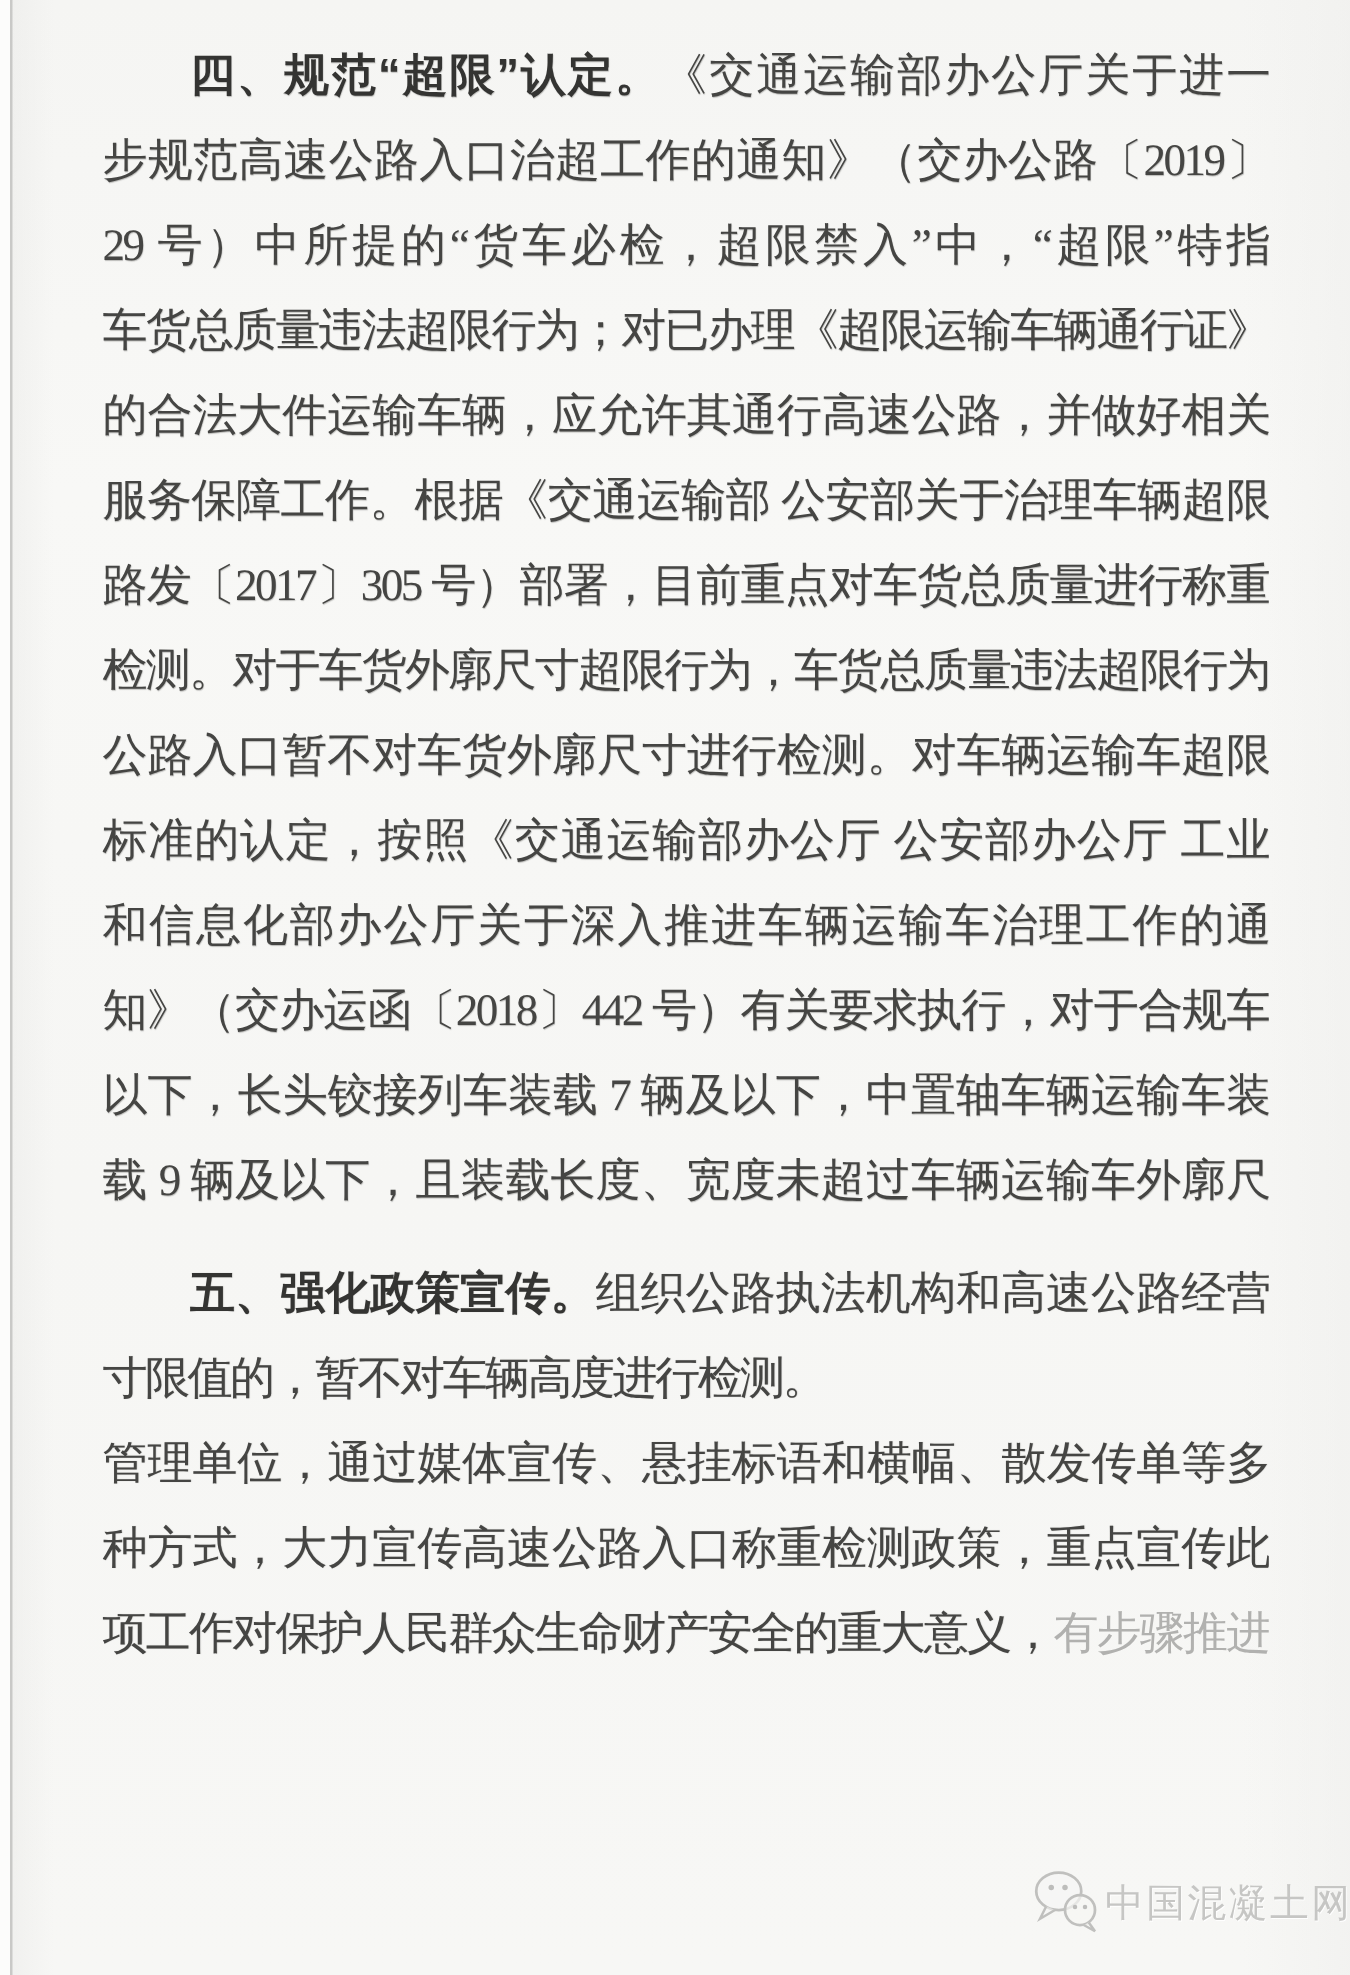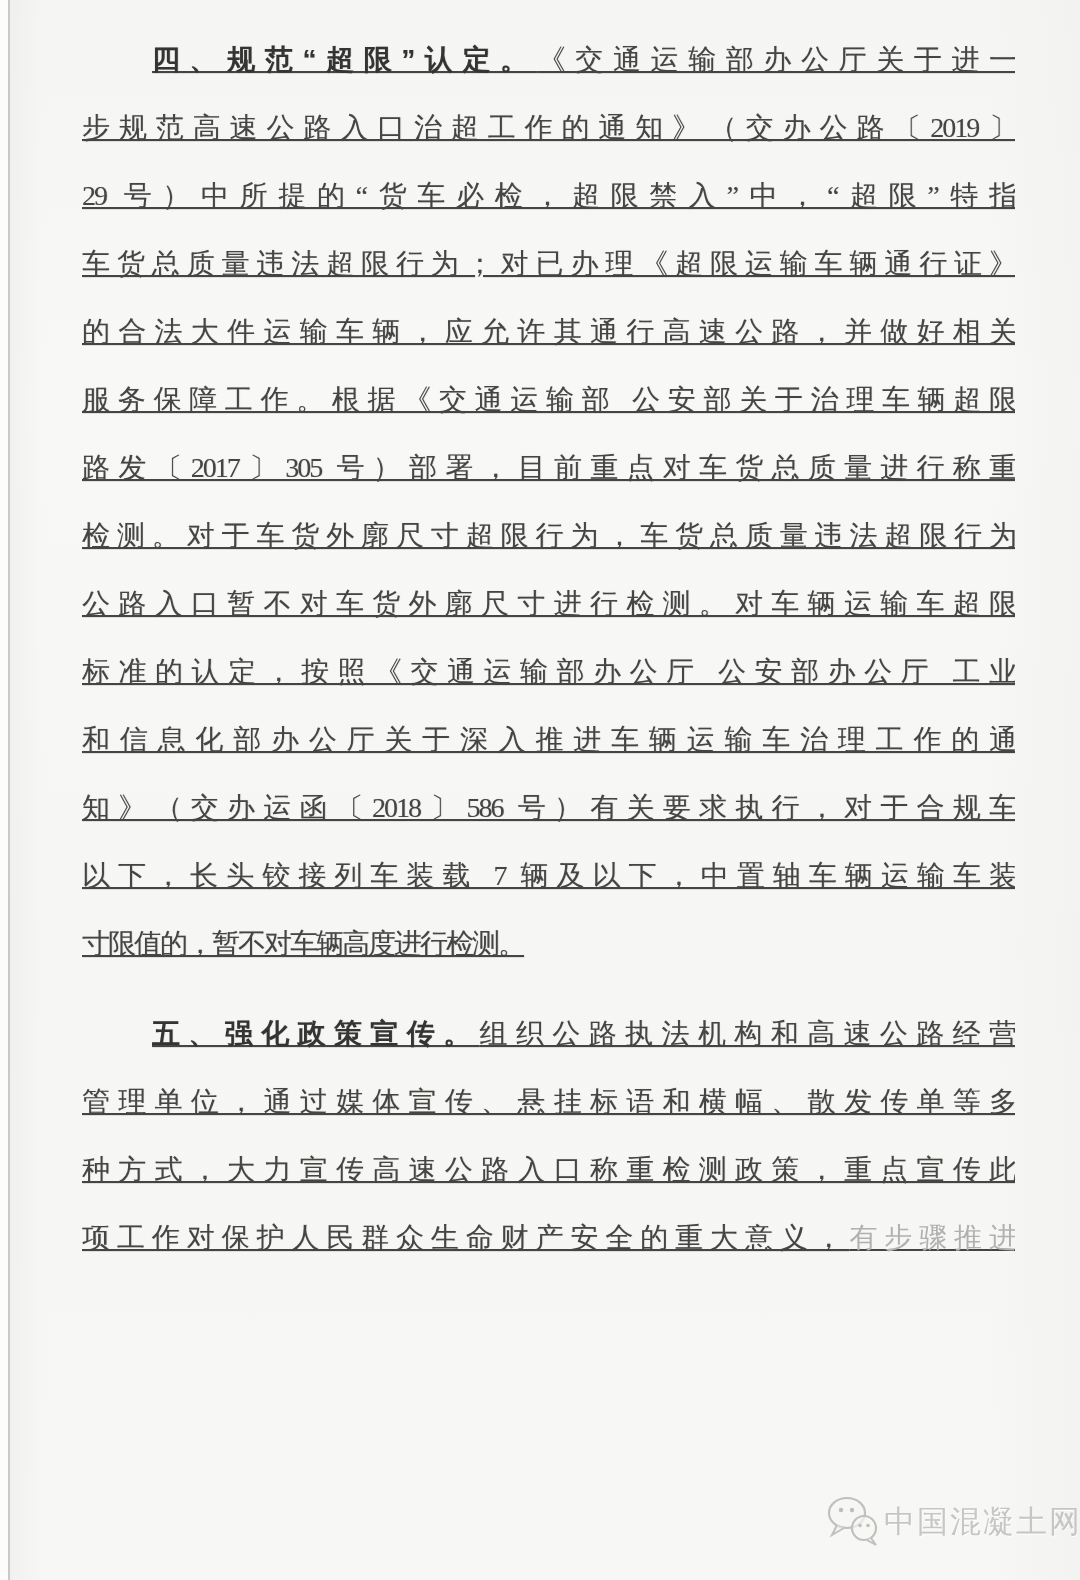--- a/index.html
+++ b/index.html
@@ -30,24 +30,23 @@
     left: 8px; top: 0;
     width: 2px; height: 100%;
     background: #c9c9c7;
   }
   .doc {
     position: absolute;
     top: 26px;
     left: 82px;
     width: 933px;
     color: #454543;
-    font-size: 28px;
+    font-size: 36px;
     letter-spacing: -2px;
     text-shadow: 0.4px 0.4px 0.8px rgba(80,80,78,0.35);
-    text-decoration: underline;
   }
   .line {
     height: 68px;
     line-height: 68px;
     white-space: nowrap;
     text-align: justify;
     text-align-last: justify;
     overflow: hidden;
   }
   .line.no-just {
@@ -93,24 +92,25 @@
       <div class="line"><span class="seg-body">步规范高速公路入口治超工作的通知》（交办公路〔2019〕</span></div>
       <div class="line"><span class="seg-body">29 号）中所提的“货车必检，超限禁入”中，“超限”特指</span></div>
       <div class="line"><span class="seg-body">车货总质量违法超限行为；对已办理《超限运输车辆通行证》</span></div>
       <div class="line"><span class="seg-body">的合法大件运输车辆，应允许其通行高速公路，并做好相关</span></div>
       <div class="line"><span class="seg-body">服务保障工作。根据《交通运输部 公安部关于治理车辆超限</span></div>
       <div class="line"><span class="seg-body">路发〔2017〕305 号）部署，目前重点对车货总质量进行称重</span></div>
       <div class="line"><span class="seg-body">检测。对于车货外廓尺寸超限行为，车货总质量违法超限行为</span></div>
       <div class="line"><span class="seg-body">公路入口暂不对车货外廓尺寸进行检测。对车辆运输车超限</span></div>
       <div class="line"><span class="seg-body">标准的认定，按照《交通运输部办公厅 公安部办公厅 工业</span></div>
       <div class="line"><span class="seg-body">和信息化部办公厅关于深入推进车辆运输车治理工作的通</span></div>
-      <div class="line"><span class="seg-body">知》（交办运函〔2018〕586 号）有关要求执行，对于合规车</span></div>
+      <div class="line"><span class="seg-body">知》（交办运函〔2018〕442 号）有关要求执行，对于合规车</span></div>
       <div class="line"><span class="seg-body">以下，长头铰接列车装载 7 辆及以下，中置轴车辆运输车装</span></div>
+      <div class="line"><span class="seg-body">载 9 辆及以下，且装载长度、宽度未超过车辆运输车外廓尺</span></div>
+      <div class="line indent gap"><span class="seg-heading">五、强化政策宣传。</span><span class="seg-body">组织公路执法机构和高速公路经营</span></div>
       <div class="line no-just"><span class="seg-body">寸限值的，暂不对车辆高度进行检测。</span></div>
-      <div class="line indent gap"><span class="seg-heading">五、强化政策宣传。</span><span class="seg-body">组织公路执法机构和高速公路经营</span></div>
       <div class="line"><span class="seg-body">管理单位，通过媒体宣传、悬挂标语和横幅、散发传单等多</span></div>
       <div class="line"><span class="seg-body">种方式，大力宣传高速公路入口称重检测政策，重点宣传此</span></div>
       <div class="line"><span class="seg-body">项工作对保护人民群众生命财产安全的重大意义，</span><span class="seg-faded">有步骤推进</span></div>
     </div>
 
   <div class="watermark">
     <span class="wm-icon">
       <svg width="52" height="56" viewBox="0 0 52 56" xmlns="http://www.w3.org/2000/svg">
         <ellipse cx="21" cy="21" rx="18" ry="15" fill="rgba(246,246,244,0.55)" stroke="#c0c0be" stroke-width="2.2"></ellipse>
         <path d="M11 33 L6 43 L18 36" fill="rgba(246,246,244,0.55)" stroke="#c0c0be" stroke-width="2"></path>

